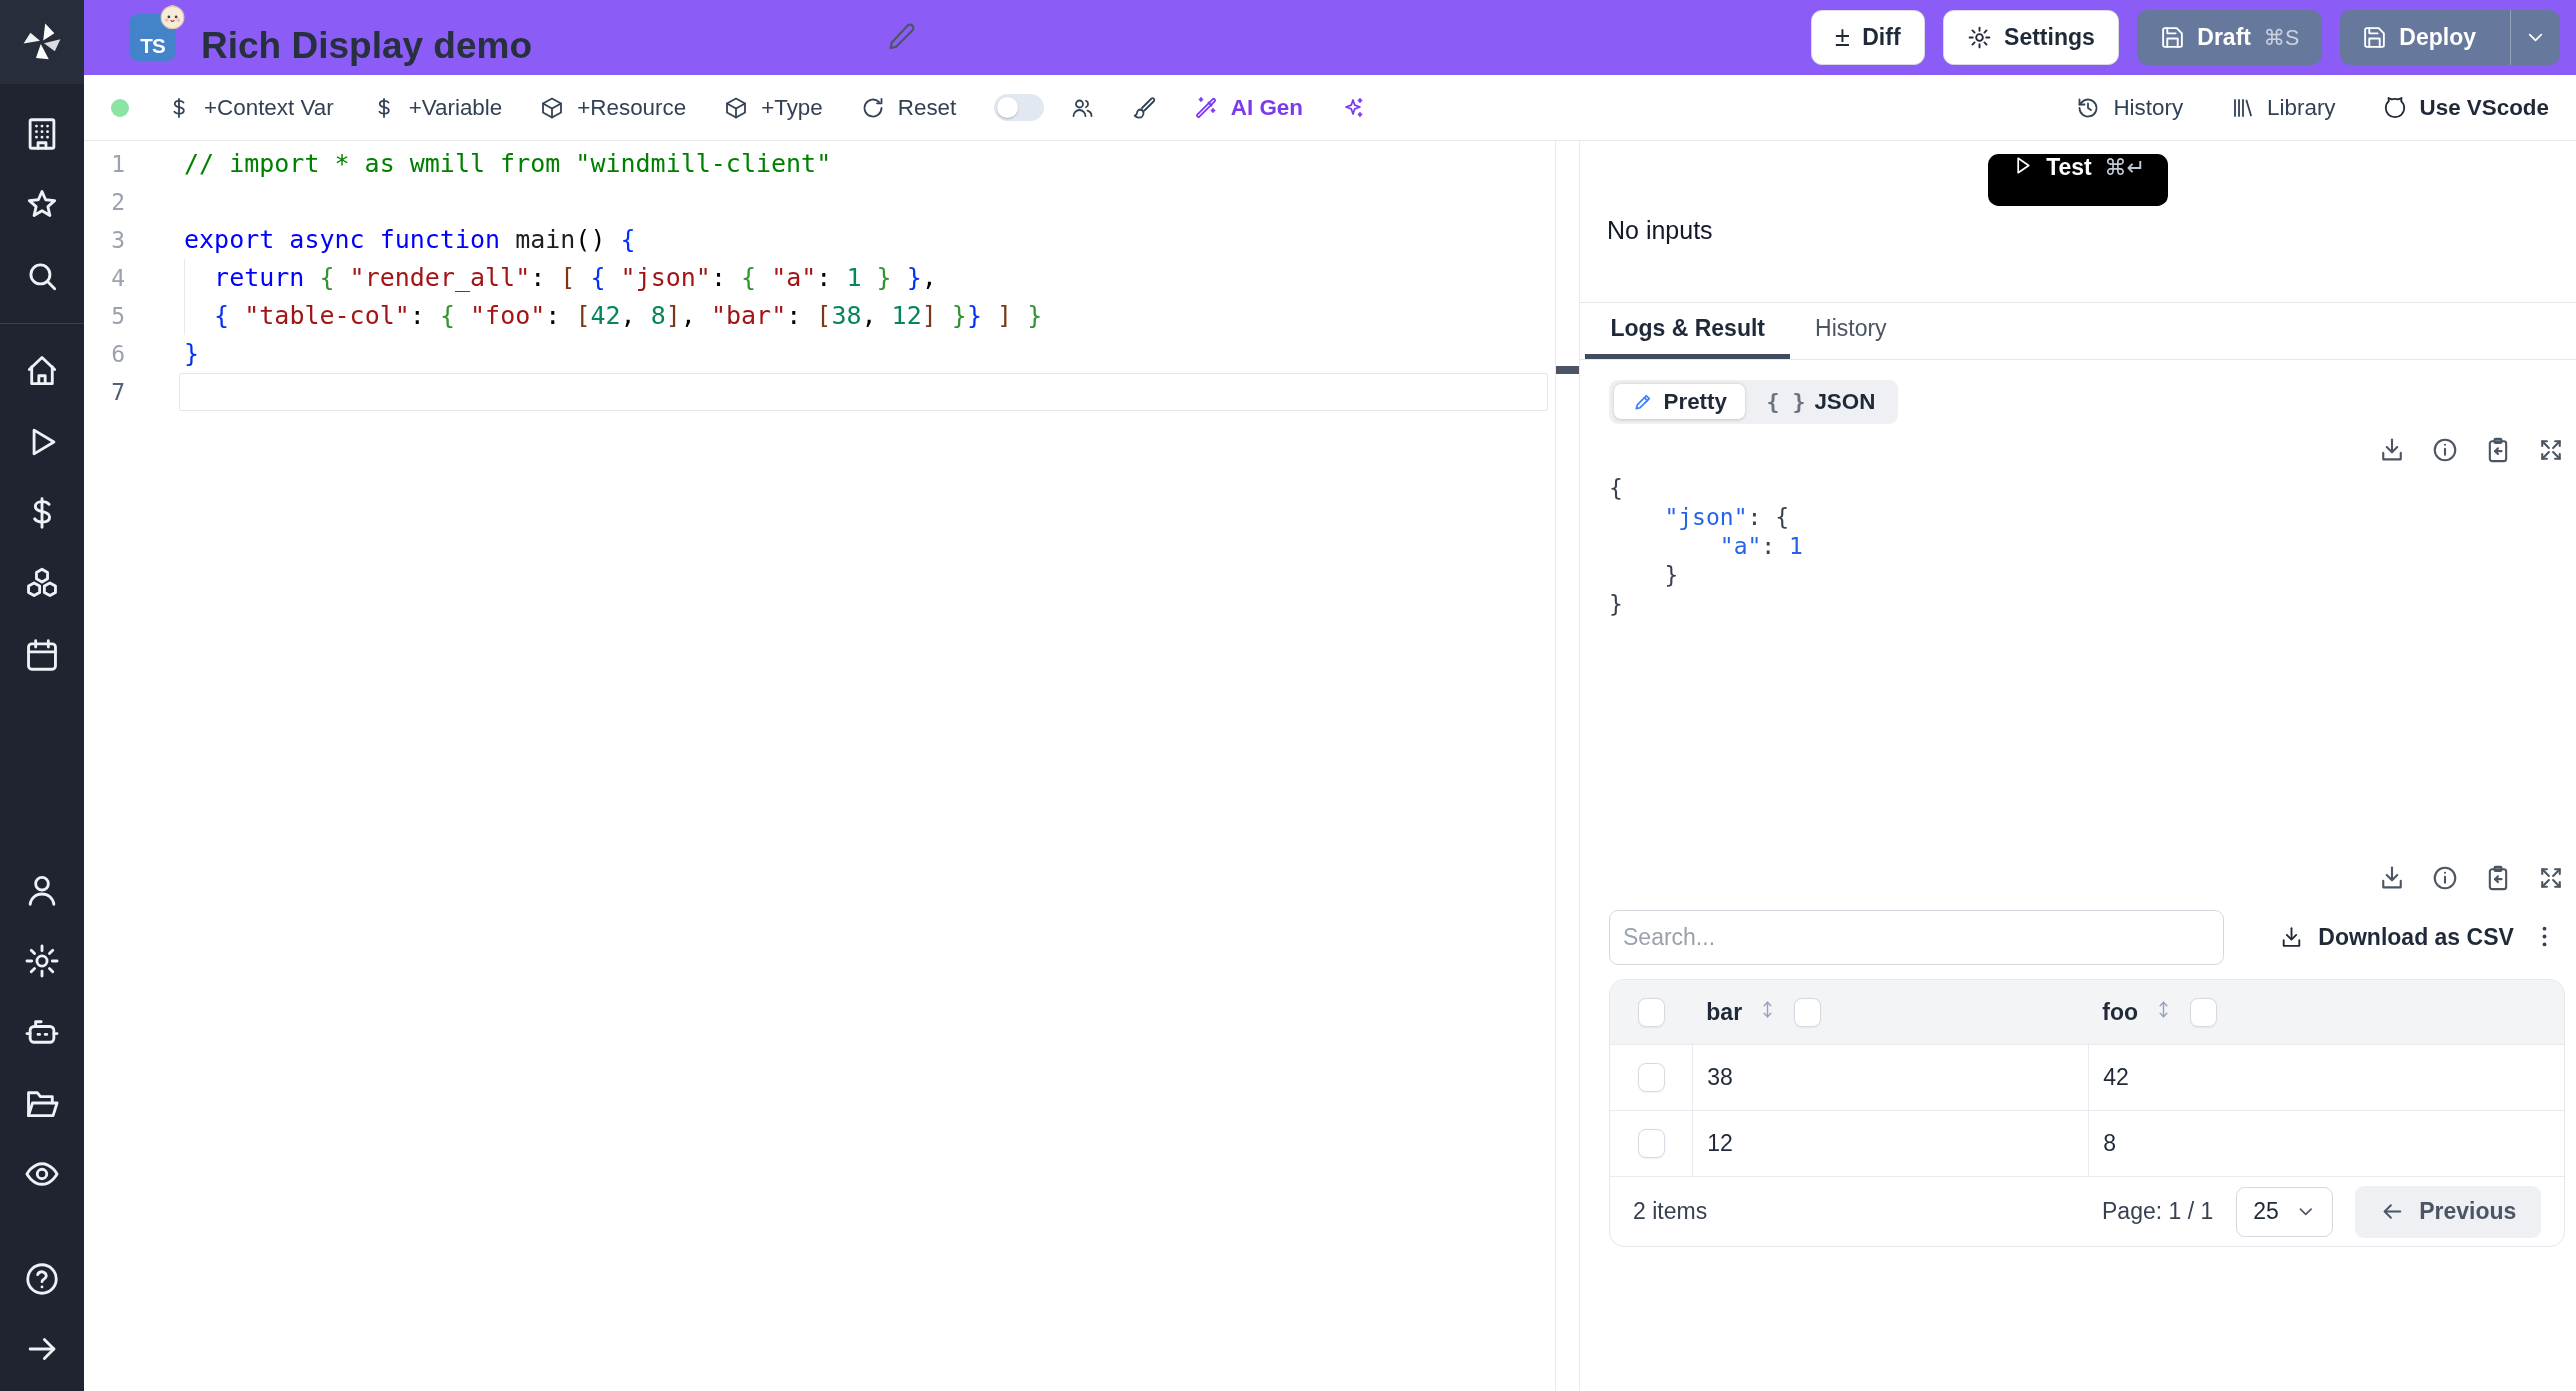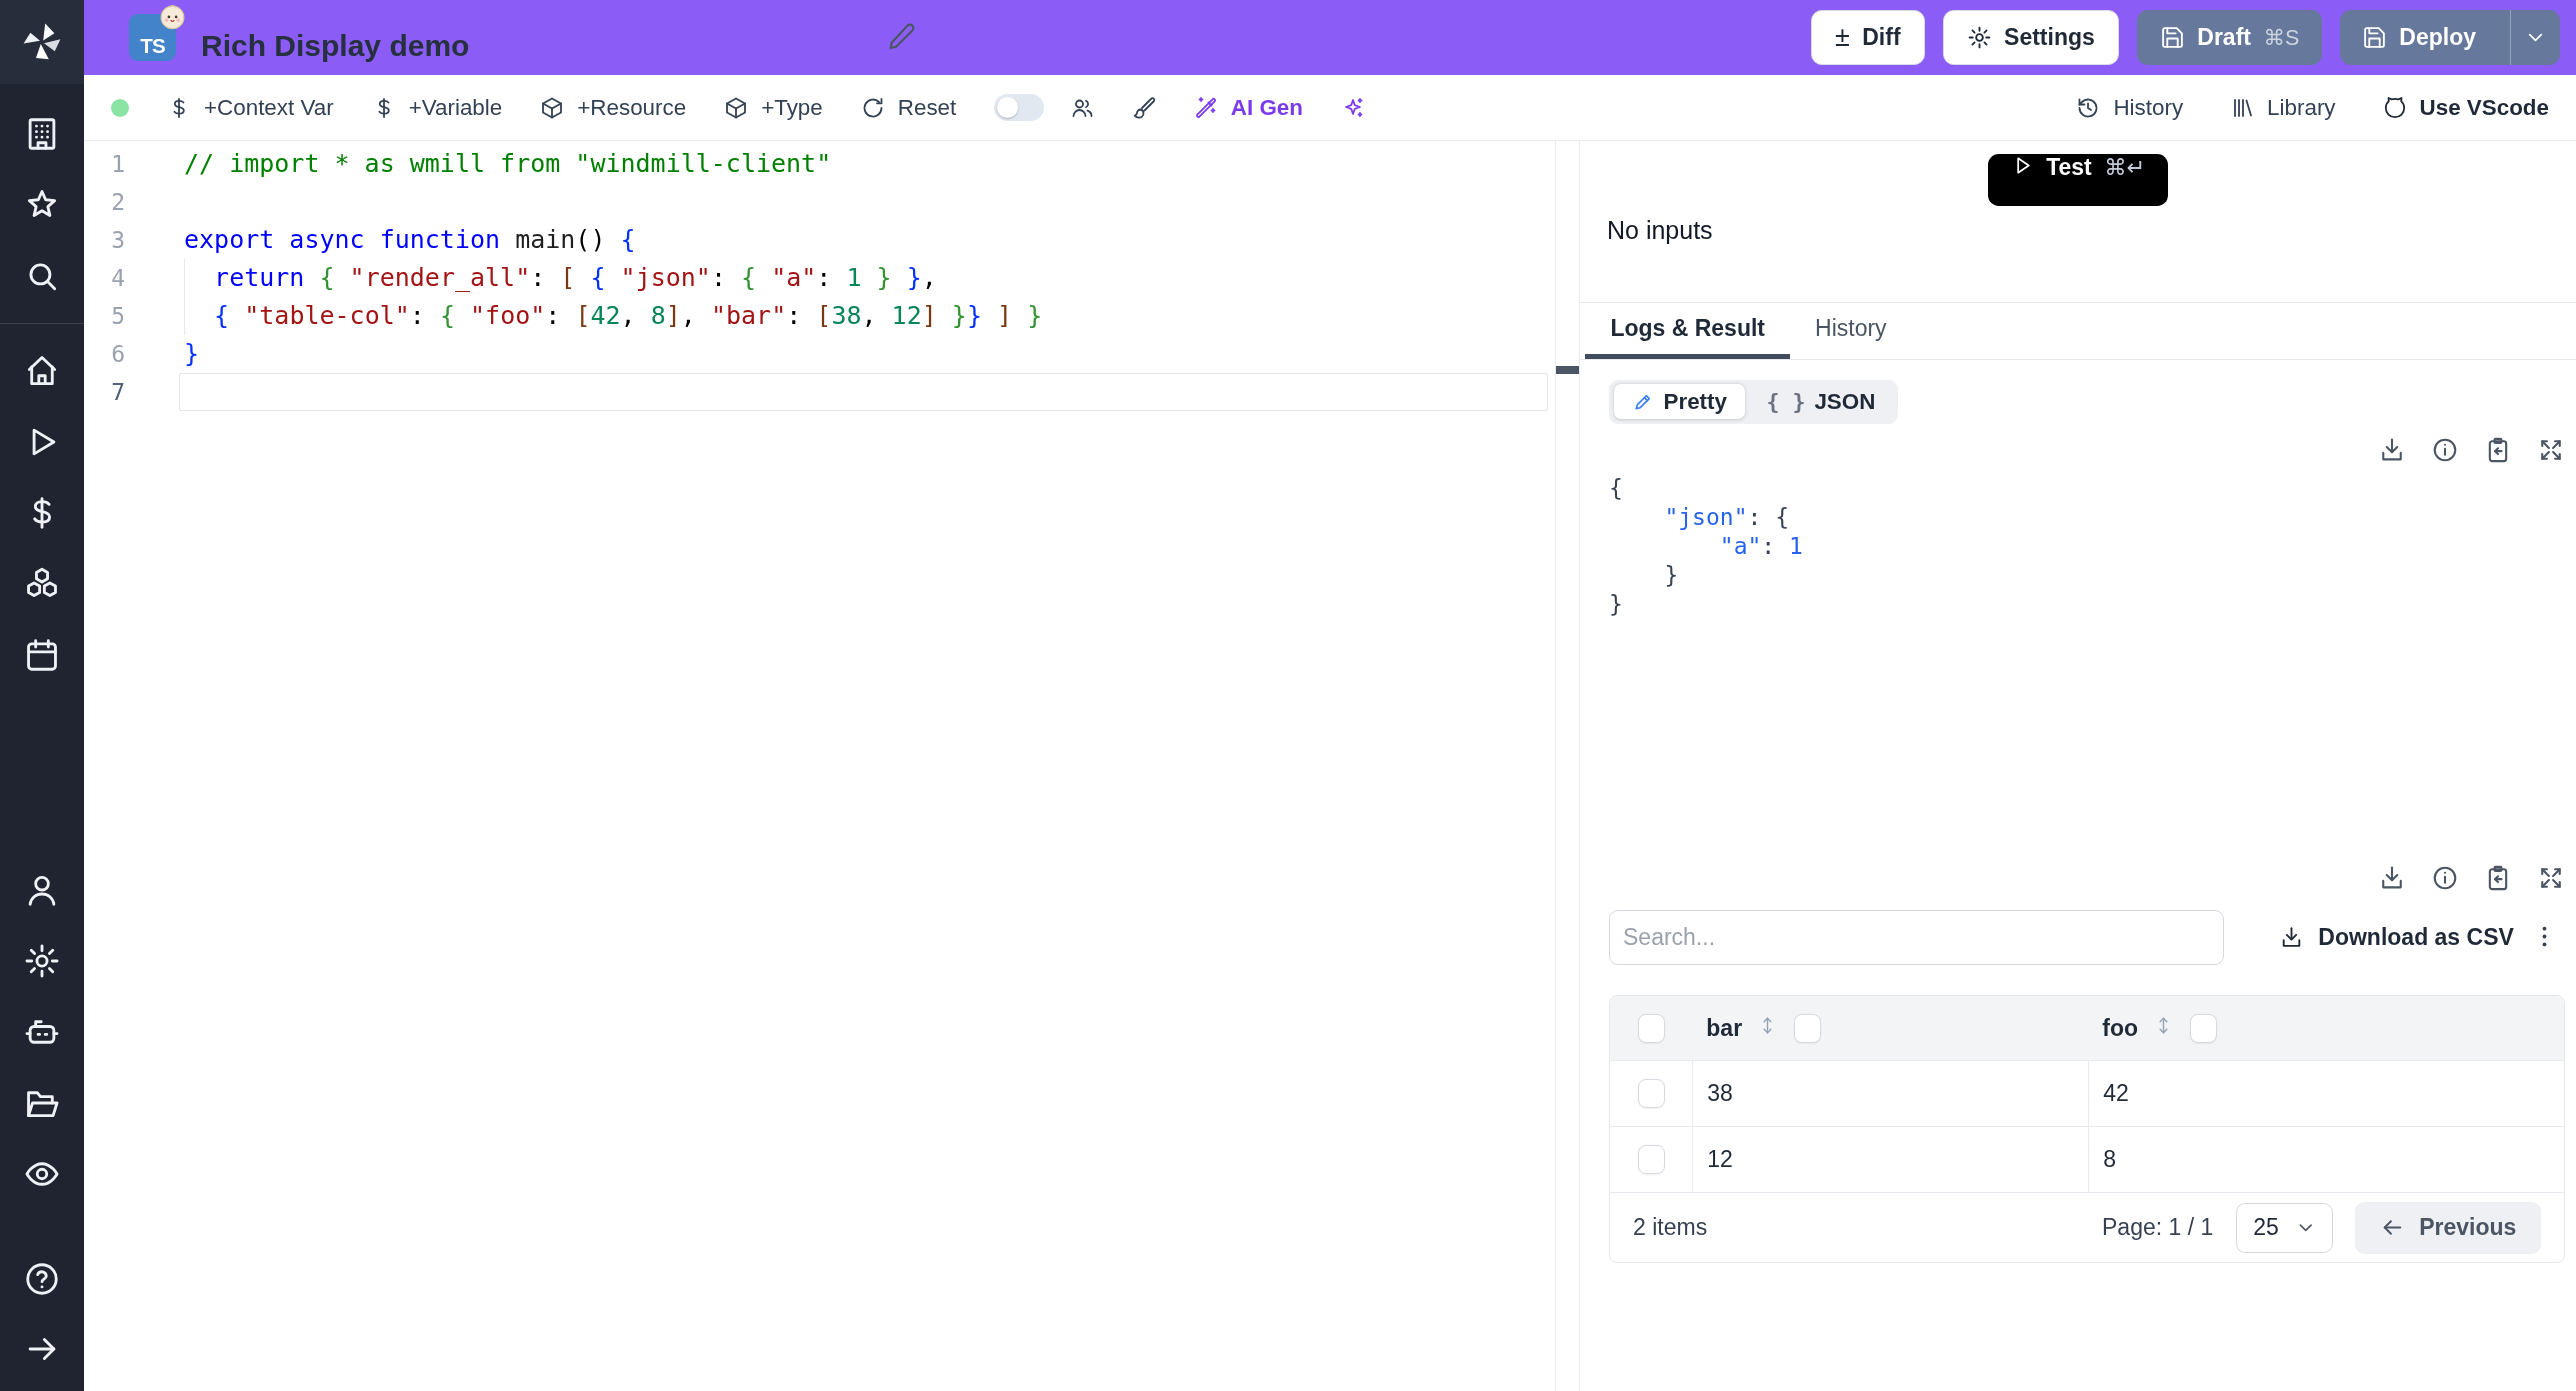--- a/index.html
+++ b/index.html
@@ -19,21 +19,21 @@
 
   
   .main { flex:1; display:flex; flex-direction:column; min-width:0; }
 
   
   .topbar { height:75px; display:flex; align-items:center; padding:0 16px 0 45px; position:relative; background:#8b5cf6; }
   .ts-badge { width:47px; height:47px; border-radius:9px; background:#4283c9; position:relative;
     display:flex; align-items:flex-end; justify-content:center; flex-shrink:0; }
   .ts-badge .ts-label { color:#fff; font-weight:700; font-size:20.6px; margin-bottom:2.7px; letter-spacing:-0.9px; }
   .emoji { position:absolute; top:-12.5px; right:-10.7px; width:29px; height:29px; }
-  .page-title { font-size:30px; font-weight:700; color:#27303f; margin-left:25px;margin-top:16px; }
+  .page-title { font-size:37px; font-weight:700; color:#27303f; margin-left:25px;margin-top:16px; }
   .pencil-btn { position:absolute; left:803px; top:21.5px; color:#4b5563; cursor:pointer; }
   .pencil-btn svg { width:29px; height:29px; }
   .path-group { position:absolute; left:932px; top:9px; height:57px; display:flex; align-items:stretch;
     border:0.9px solid #d4d9df; border-radius:9px; overflow:hidden; background:#fff; }
   .path-left { display:flex; align-items:center; gap:12.5px; background:#f8f9fb; padding:0 19.7px;
     font-size:23px; font-weight:700; color:#1f2937; border-right:0.9px solid #eceef2; }
   .path-left svg { width:23px; height:23px; color:#374151; }
   .path-value { display:flex; align-items:center; padding:0 21.5px; font-family:"DejaVu Sans Mono", monospace;
     font-size:24px; color:#1f2937; }
   .topbar-actions { margin-left:auto; display:flex; align-items:center; gap:18px; }
@@ -120,21 +120,21 @@
   .search-input { width:615px; height:55px; border:0.9px solid #d4d9df; border-radius:9px; padding:0 13px;
     font-size:23px; color:#374151; outline:none; font-family:"Liberation Sans", sans-serif; }
   .search-input::placeholder { color:#9aa2ad; }
   .csv-btn { margin-left:55px; display:flex; align-items:center; gap:14.3px; font-size:23px; font-weight:600;
     color:#1f2937; cursor:pointer; }
   .csv-btn svg { width:25px; height:25px; }
   .kebab-btn { margin-left:auto; margin-right:7.2px; color:#374151; cursor:pointer; }
   .kebab-btn svg { width:27px; height:27px; }
 
   
-  .rtable { margin-top:30px; border:0.9px solid #e4e7eb; border-radius:8px; overflow:hidden; }
+  .rtable { margin-top:14px; border:0.9px solid #e4e7eb; border-radius:15px; overflow:hidden; }
   .thead { display:flex; background:#f3f4f6; height:64px; align-items:center; font-weight:700; font-size:23px; color:#1f2937; }
   .col-check { width:82px; display:flex; justify-content:center; flex-shrink:0; }
   .col-bar { width:396px; flex-shrink:0; }
   .col-foo { flex:1; }
   .hcell { display:flex; align-items:center; gap:14.3px; padding-left:14.3px; }
   .checkbox { width:27px; height:29px; border:1.8px solid #d7dbe1; border-radius:8px; background:#fff;
     box-shadow:0 0.9px 1.8px rgba(0,0,0,.06); display:inline-block; cursor:pointer; }
   .sort-icon { color:#94a3b8; }
   .sort-icon svg { width:23px; height:23px; }
   .trow { display:flex; height:66px; align-items:center; border-top:0.9px solid #e7eaee; font-size:23px; color:#1f2937; }

